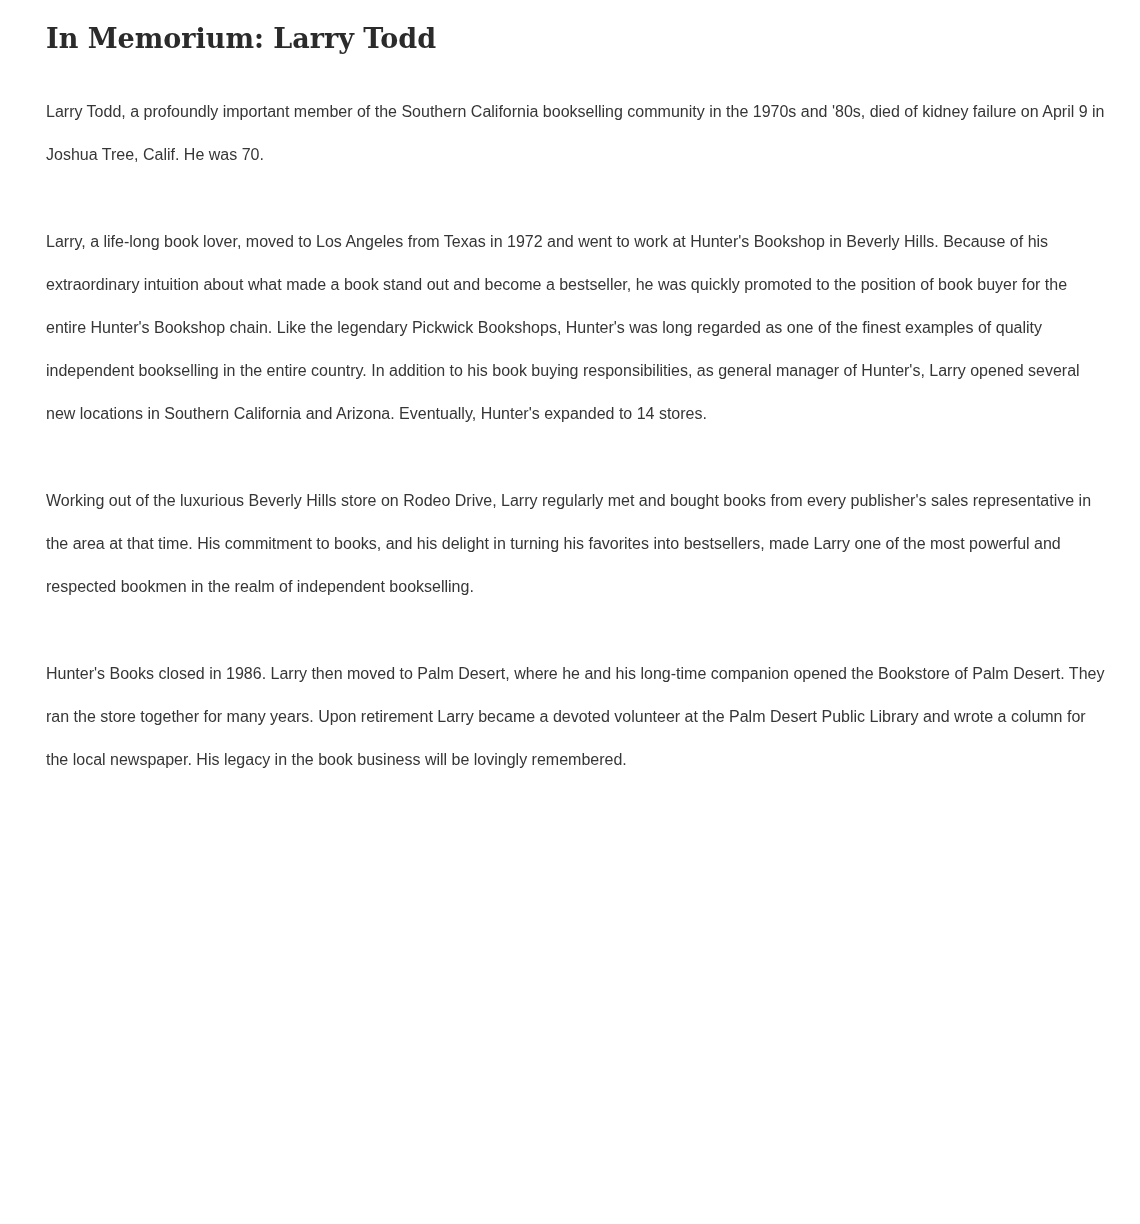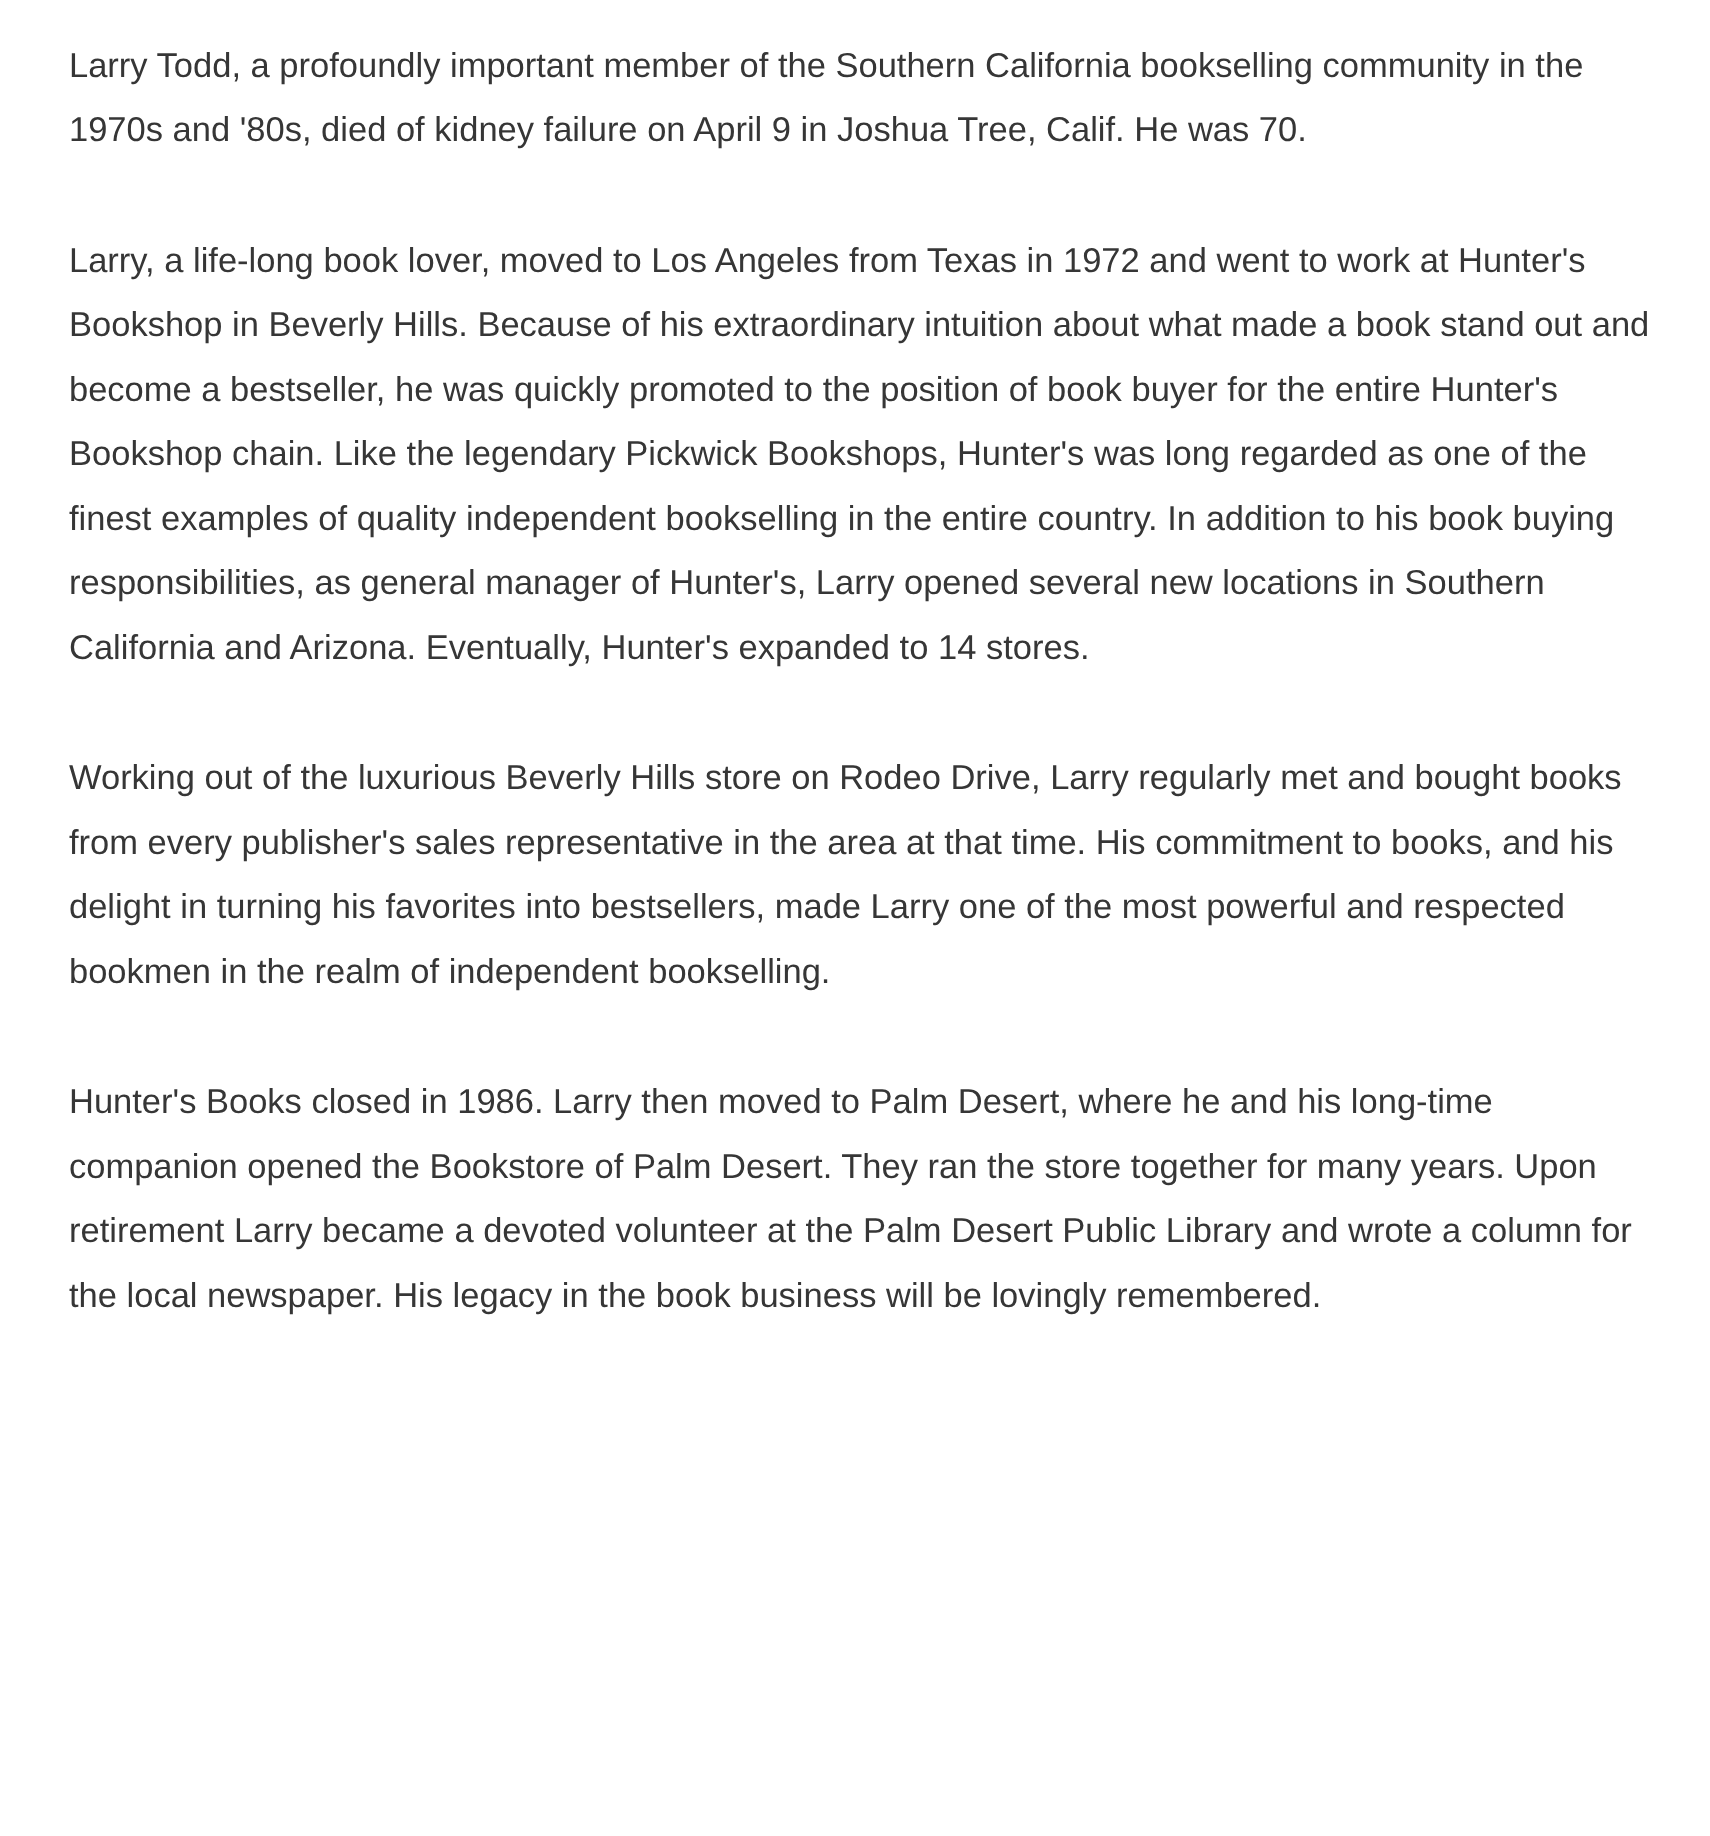--- a/index.html
+++ b/index.html
@@ -33,36 +33,37 @@
     font-family: "Liberation Sans", sans-serif;
     font-style: italic;
     font-size: 20px;
     line-height: 30px;
     color: #363636;
     margin: 0 0 48px 0;
   }
 
   .body-para {
     font-family: "Liberation Sans", sans-serif;
-    font-size: 23px;
+    font-size: 16px;
     line-height: 43px;
     color: #363636;
     margin: 0 0 44px 0;
   }
 
   .body-para:last-child {
     margin-bottom: 0;
   }
 </style>
 </head>
 <body>
 
 <div class="page">
   <div class="article">
 
+    <h1 class="article-title">In Memorium: Larry Todd</h1>
 
 
     <p class="body-para">Larry Todd, a profoundly important member of the Southern California bookselling community in the 1970s and '80s, died of kidney failure on April 9 in Joshua Tree, Calif. He was 70.</p>
 
     <p class="body-para">Larry, a life-long book lover, moved to Los Angeles from Texas in 1972 and went to work at Hunter's Bookshop in Beverly Hills. Because of his extraordinary intuition about what made a book stand out and become a bestseller, he was quickly promoted to the position of book buyer for the entire Hunter's Bookshop chain. Like the legendary Pickwick Bookshops, Hunter's was long regarded as one of the finest examples of quality independent bookselling in the entire country. In addition to his book buying responsibilities, as general manager of Hunter's, Larry opened several new locations in Southern California and Arizona. Eventually, Hunter's expanded to 14 stores.</p>
 
     <p class="body-para">Working out of the luxurious Beverly Hills store on Rodeo Drive, Larry regularly met and bought books from every publisher's sales representative in the area at that time. His commitment to books, and his delight in turning his favorites into bestsellers, made Larry one of the most powerful and respected bookmen in the  realm of independent bookselling.</p>
 
     <p class="body-para">Hunter's Books closed in 1986. Larry then moved to Palm Desert, where he and his long-time companion opened the Bookstore of Palm Desert. They ran the store together for many years. Upon retirement Larry became a devoted volunteer at the Palm Desert Public Library and wrote a column for the local newspaper. His legacy in the book business will be lovingly remembered.</p>
 

